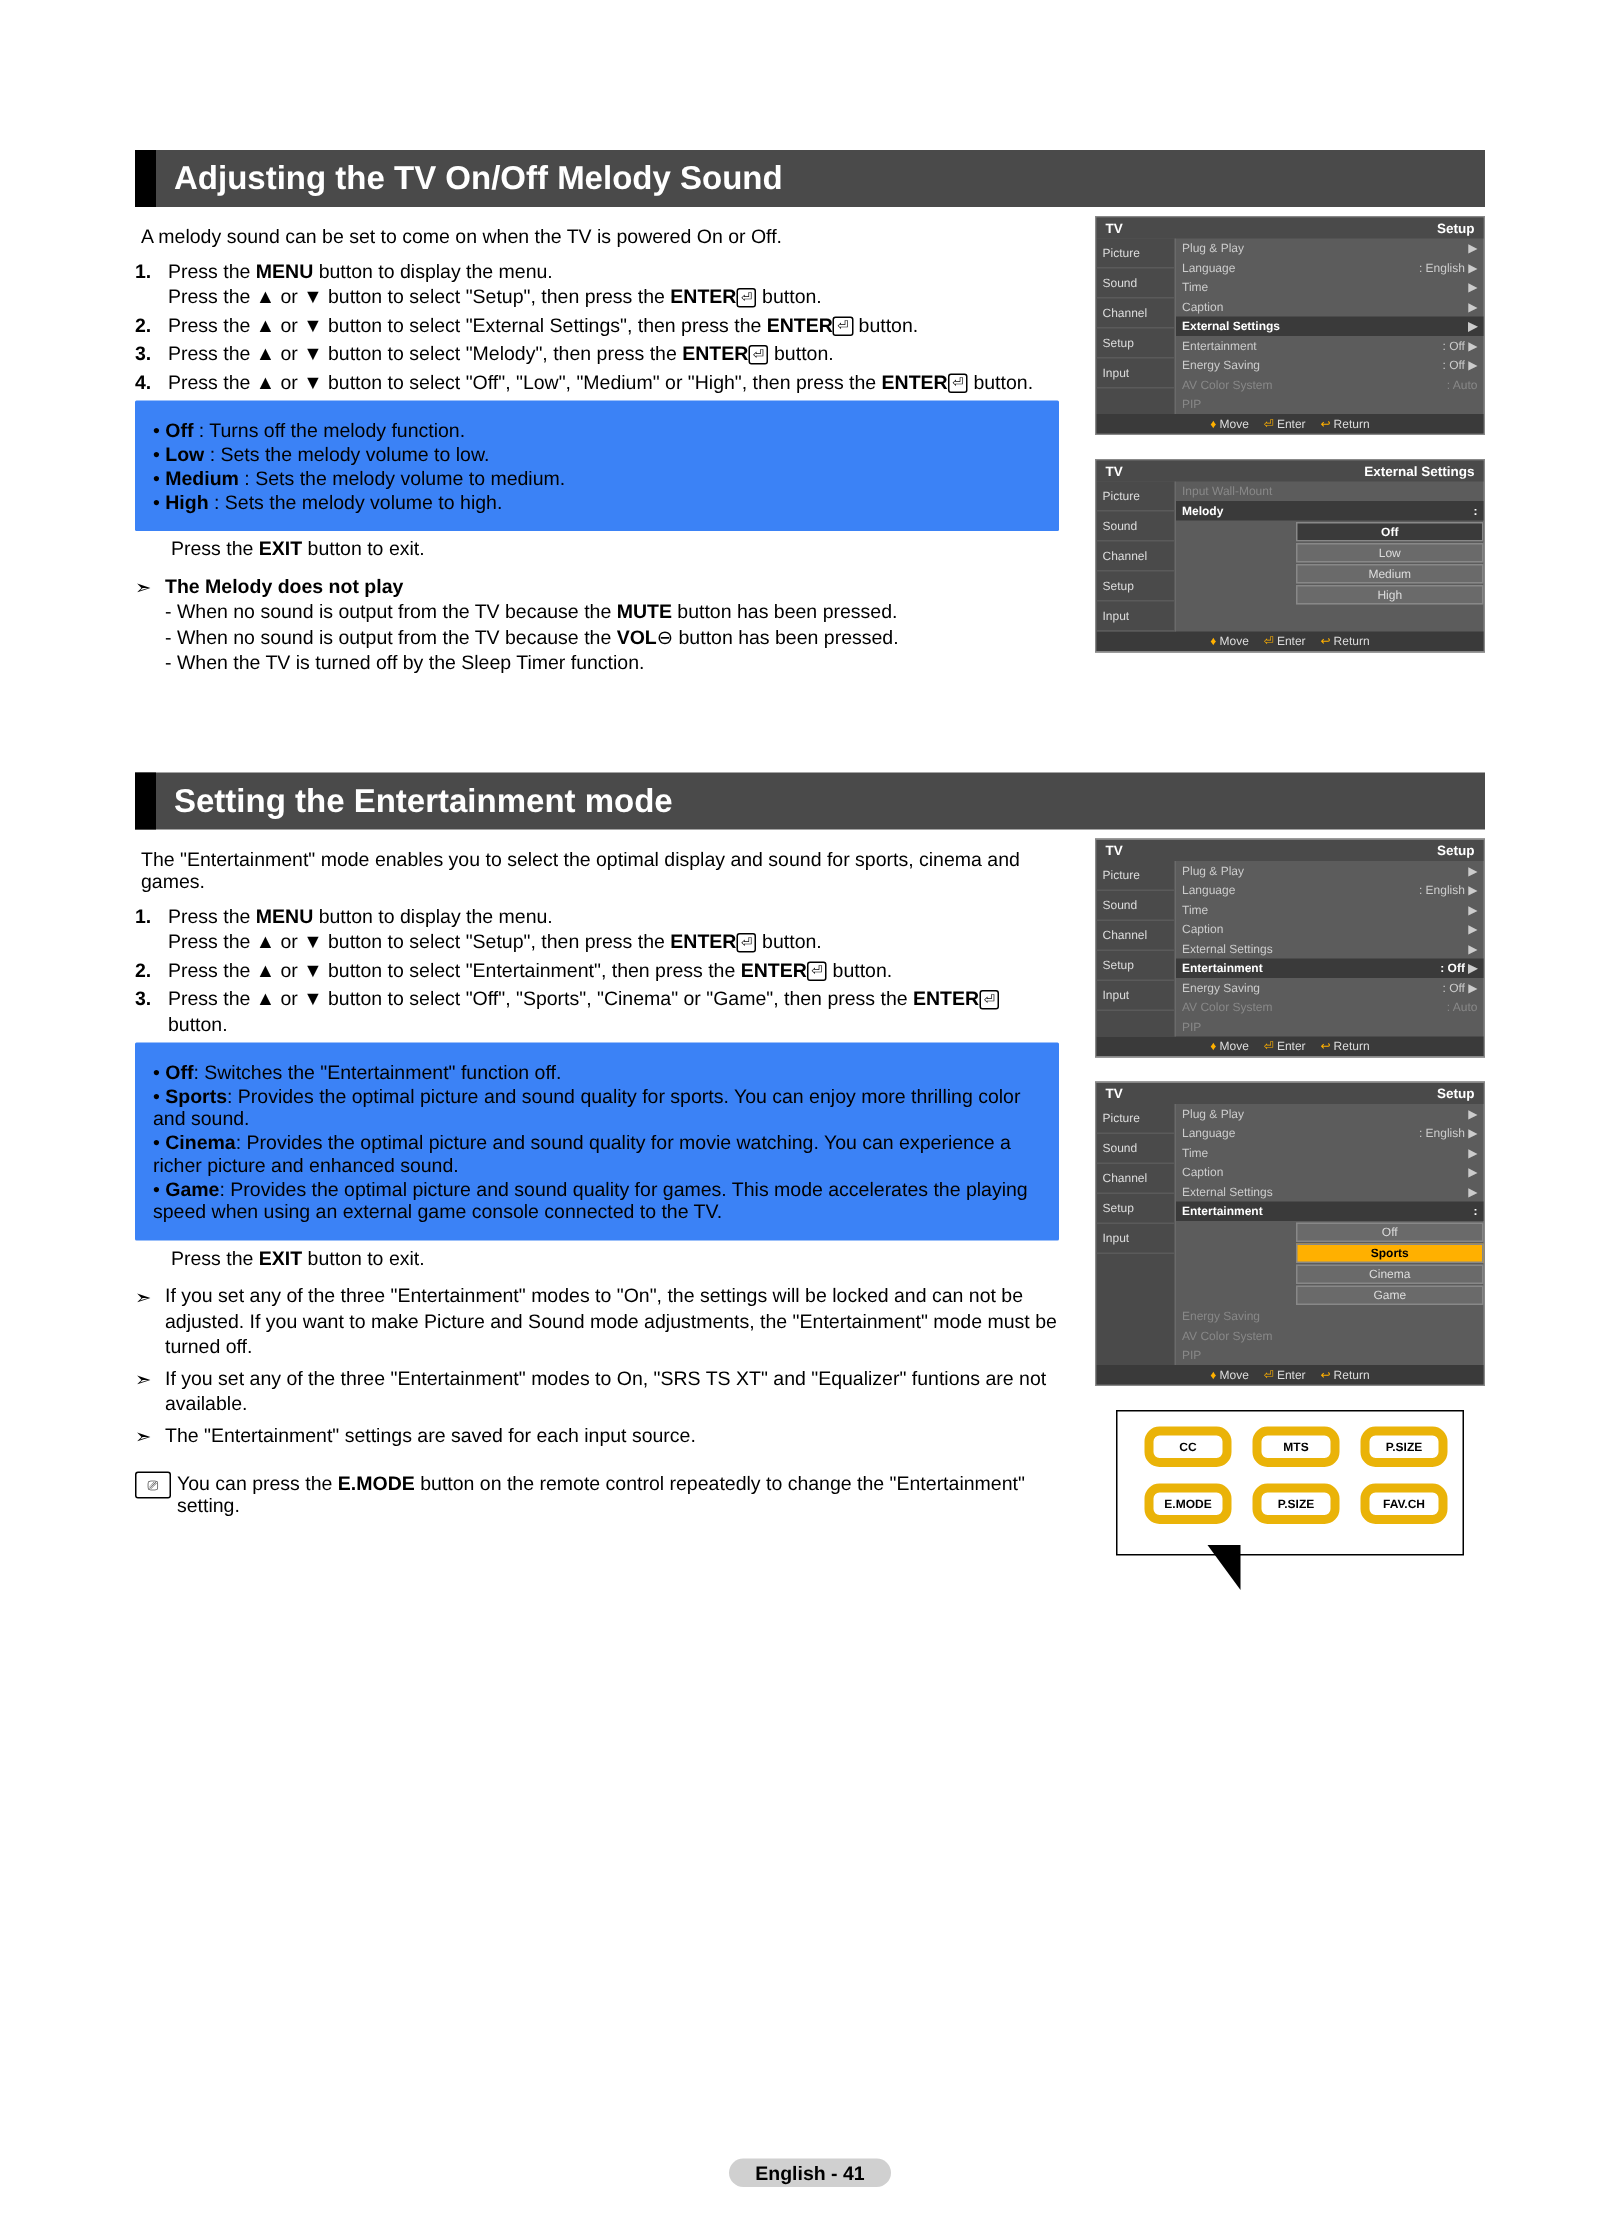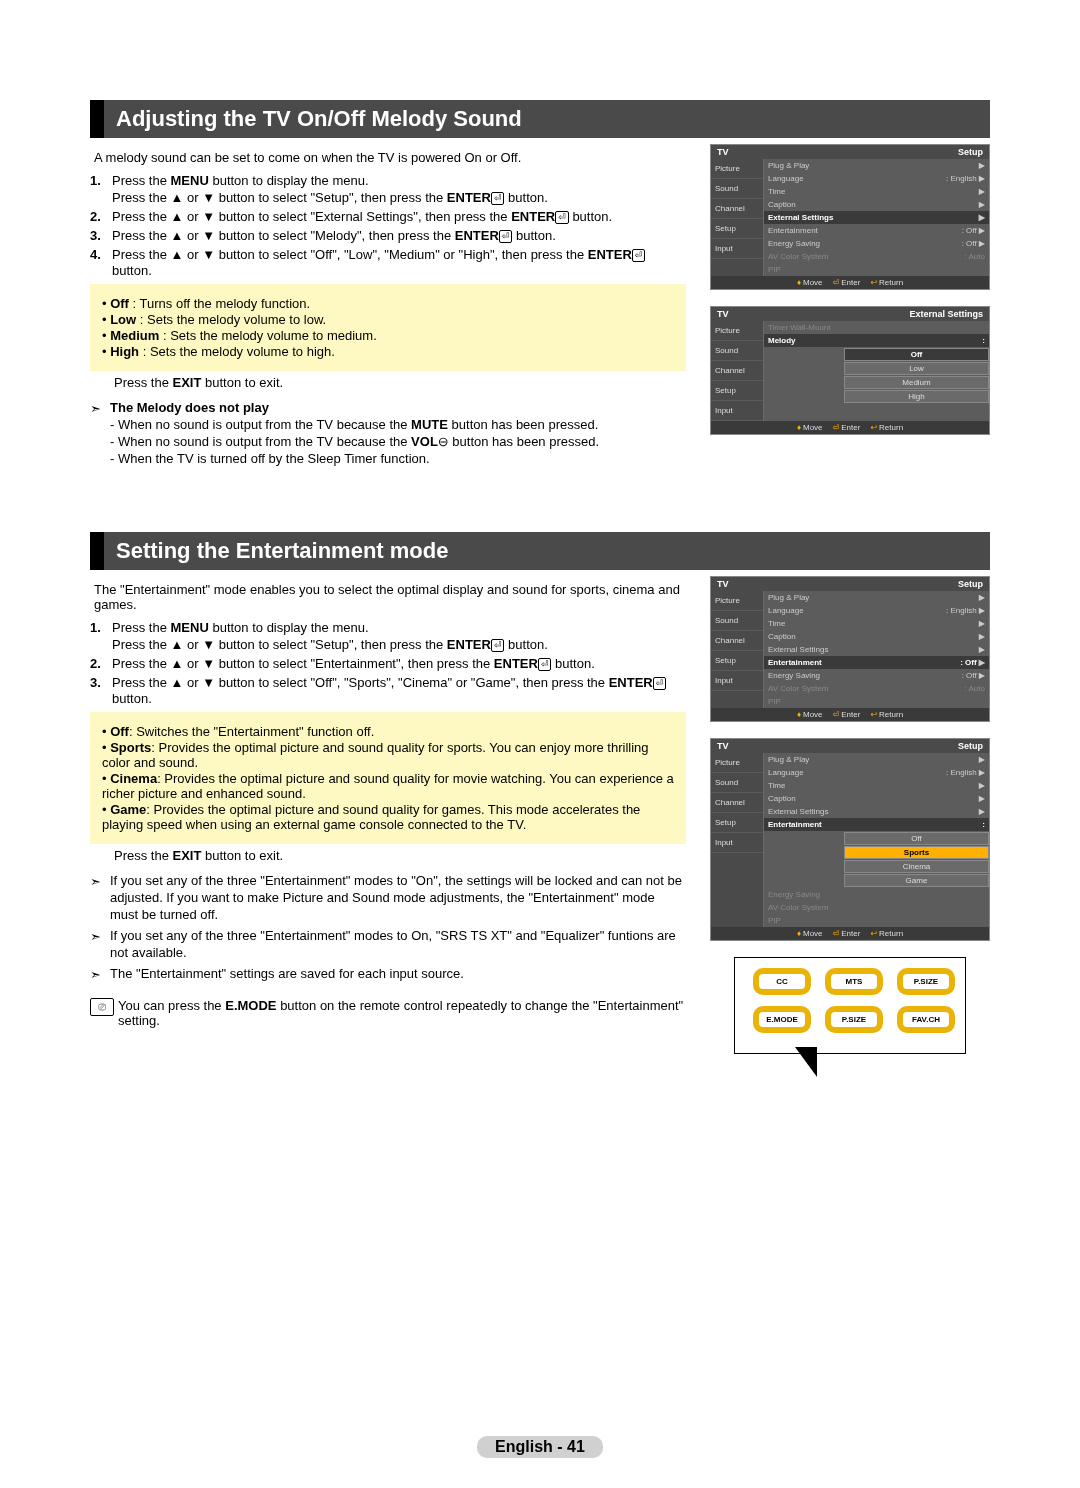--- a/index.html
+++ b/index.html
@@ -1,31 +1,31 @@
 <!DOCTYPE html>
 <html><head>
 <meta charset="utf-8">
 <style>
 body{margin:0;font-family:Arial,Helvetica,sans-serif;background:#fff;color:#000;display:flex;justify-content:center}
 .page{width:1080px;height:1488px;position:relative;padding:100px 90px 40px 90px;box-sizing:border-box}
 .title-bar{background:#4a4a4a;color:#fff;font-weight:bold;font-size:22px;padding:6px 12px;border-left:14px solid #000;margin-bottom:6px}
 .intro{font-size:13px;margin:6px 0 8px 4px}
 .content-row{display:flex;gap:24px}
 .content-left{flex:1}
-.content-right{width:280px;flex-shrink:0}
+.content-right{width:260px;flex-shrink:0}
 .steps{counter-reset:step;margin:0;padding:0}
 .step{display:flex;font-size:13px;margin:2px 0;line-height:1.3}
 .step-num{font-weight:bold;min-width:22px}
 .step-body{flex:1}
 .bolder{font-weight:bold}
 .enter-icon{display:inline-block;border:1px solid #000;font-size:9px;padding:0 2px;border-radius:2px;line-height:11px;vertical-align:1px}
 .bullets{margin:4px 0 4px 24px;padding:0;font-size:13px}
 .bullets li{list-style:none;margin:1px 0}
 .bullets li::before{content:"• ";}
-.gray-box{background:#fef9c3;padding:8px 10px;border-radius:1px;margin:4px 0}
+.gray-box{background:#3b82f6;padding:8px 10px;border-radius:1px;margin:4px 0}
 .exit-line{font-size:13px;margin:3px 0 10px 24px}
 .note{display:flex;font-size:13px;margin:4px 0;line-height:1.3}
 .note-icon{min-width:20px;margin-top:1px}
 .note-icon::before{content:"➣"}
 .note-body{flex:1}
 .dash-list{font-size:13px;margin-left:24px}
 .remote-tip{display:flex;font-size:13px;margin-top:14px}
 .remote-icon{min-width:22px;border:1px solid #000;height:16px;font-size:9px;text-align:center;line-height:16px;border-radius:2px;margin-right:4px}
 .menu-shot{background:#5c5c5c;color:#fff;font-size:9px;border:1px solid #888;margin-bottom:16px}
 .menu-header{display:flex;justify-content:space-between;padding:2px 6px;background:#4a4a4a;font-weight:bold}
@@ -41,21 +41,21 @@
 .menu-footer span{color:#ddd}
 .menu-footer .k{color:#ffb000;margin-right:2px}
 .opt-list{margin-left:80px}
 .opt{border:1px solid #888;background:#6a6a6a;font-size:8px;padding:1px 20px;margin:1px 0;color:#ddd;text-align:center}
 .opt.sel{background:#3a3a3a;color:#fff;font-weight:bold}
 .opt.sel2{background:#ffb000;color:#000;font-weight:bold}
 .section-2{margin-top:60px}
 .remote-box{border:1px solid #000;width:230px;height:95px;margin:4px auto 0;position:relative}
 .rbtn{position:absolute;border:6px solid #eab308;border-radius:10px;font-size:8px;font-weight:bold;text-align:center;padding:3px 0;width:46px}
 .tri{position:absolute;width:0;height:0;border-left:22px solid transparent;border-right:0 solid transparent;border-top:30px solid #000;bottom:-24px;left:60px}
-.footer{position:absolute;bottom:30px;left:0;right:0;text-align:center;font-size:16px;font-weight:bold}
+.footer{position:absolute;bottom:30px;left:0;right:0;text-align:center;font-size:13px;font-weight:bold}
 .footer-pill{display:inline-block;background:#d0d0d0;border-radius:10px;padding:2px 18px}
 </style>
 </head>
 <body>
 
 <div class="page">
 
   <div>
     <div class="title-bar">Adjusting the TV On/Off Melody Sound</div>
     <div class="content-row">
@@ -163,21 +163,21 @@
             <div class="menu-body">
               <div class="menu-side">
                 <div>Picture</div>
                 <div>Sound</div>
                 <div>Channel</div>
                 <div>Setup</div>
                 <div>Input</div>
               </div>
               <div class="menu-main">
                 <div class="menu-row muted">
-                  <span>Timer Wall-Mount</span>
+                  <span>Input Wall-Mount</span>
                   <span> <span class="arr"></span></span>
                 </div>
                 <div class="menu-row h">
                   <span>Melody</span>
                   <span>: <span class="arr"></span></span>
                 </div>
                 <div class="opt-list">
                   <div class="opt sel">Off</div>
                   <div class="opt">Low</div>
                   <div class="opt">Medium</div>

